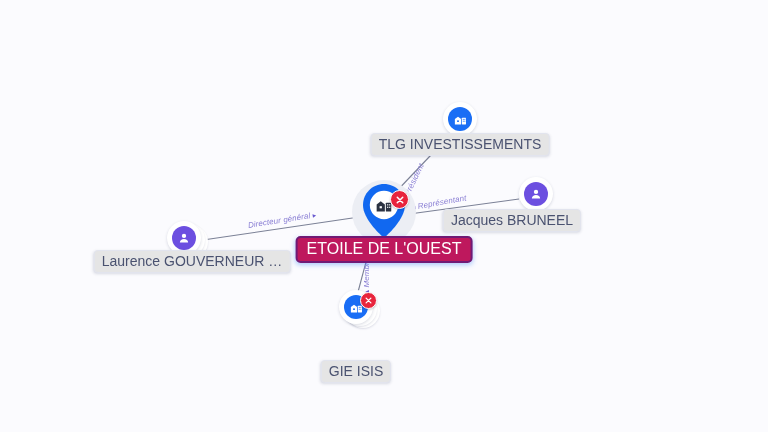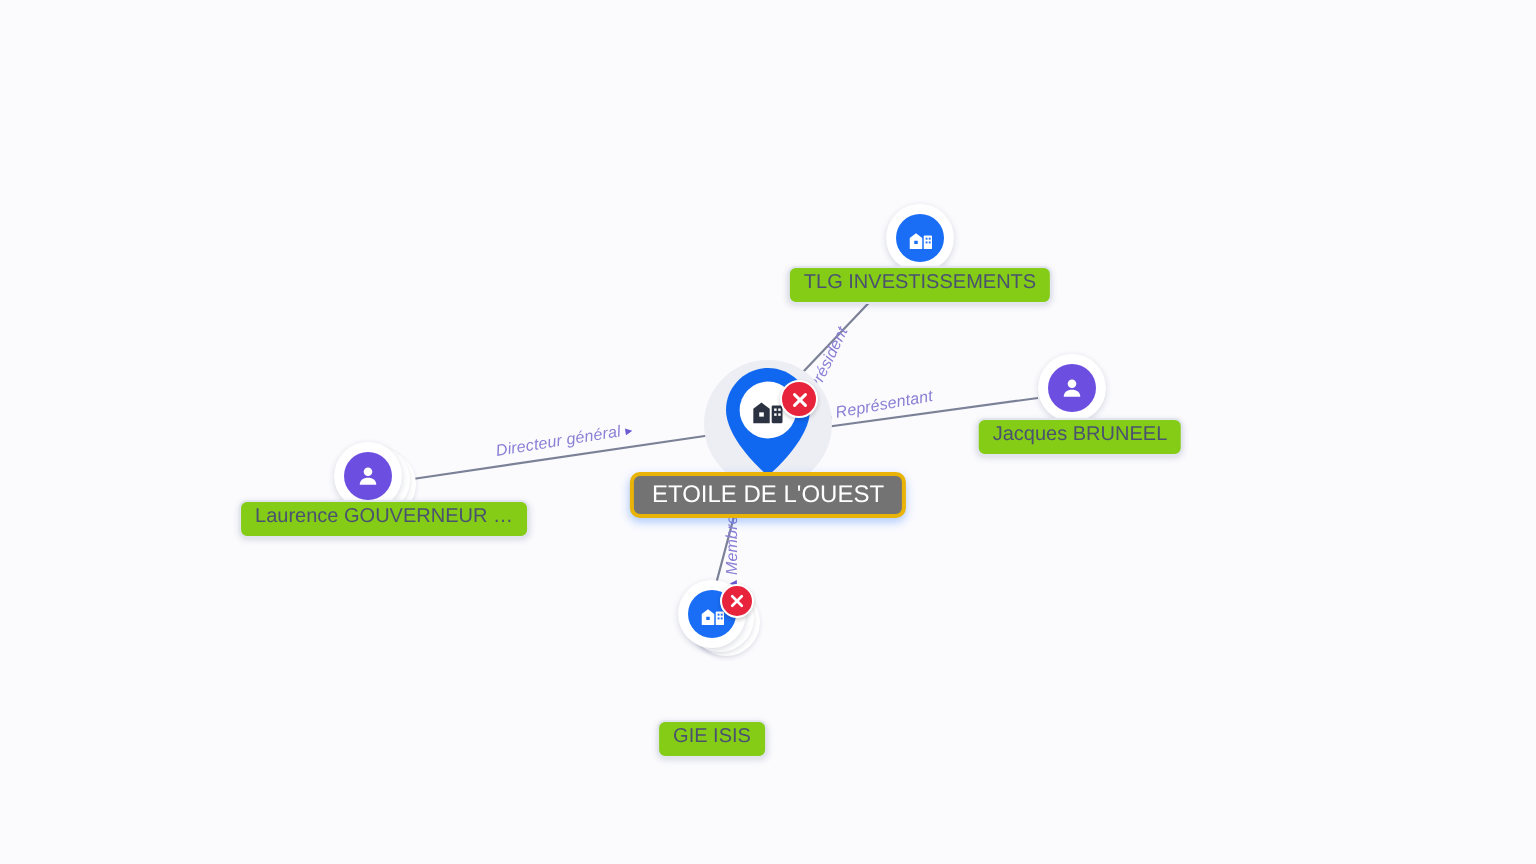--- a/index.html
+++ b/index.html
@@ -128,35 +128,35 @@
     display: flex;
     align-items: center;
     justify-content: center;
     box-shadow: 0 1px 2px rgba(0,0,0,.2);
   }
 
   
   .node-label {
     position: absolute;
     transform: translateX(-50%);
-    background: #84cc16;
+    background: #e5e5e5;
     border: 1px solid #e2e4ee;
     border-radius: 4px;
     padding: 3px 7px 3px;
-    font-size: 10px;
+    font-size: 14px;
     color: #4a5270;
     white-space: nowrap;
     box-shadow: 0 1px 3px rgba(40,50,90,.16);
     line-height: 1.05;
   }
   .node-label.selected {
-    background: #737373;
-    border: 2px solid #eab308;
+    background: #be185d;
+    border: 2px solid #701a75;
     color: #ffffff;
-    font-size: 12px;
+    font-size: 16px;
     font-weight: 400;
     padding: 3px 9px;
     border-radius: 5px;
     box-shadow: 0 2px 5px rgba(26,110,245,.35);
   }
 </style>
 </head>
 <body style="background: rgb(251, 251, 254);">
 
 <div id="graph-canvas">
@@ -214,21 +214,21 @@
     <div class="node-hit"></div>
     <div class="circle-node">
       <div class="disc person">
         <svg width="14" height="14" viewBox="0 0 24 24" aria-hidden="true">
           <circle cx="12" cy="8.4" r="3.7" fill="#ffffff"></circle>
           <path d="M4.9 19.6c0-3.9 3.2-6.1 7.1-6.1s7.1 2.2 7.1 6.1H4.9z" fill="#ffffff"></path>
         </svg>
       </div>
     </div>
   </div>
-  <div class="node-label" style="left:540px; top:209px;">Jacques BRUNEEL</div>
+  <div class="node-label" style="left:512px; top:209px;">Jacques BRUNEEL</div>
 
   <div class="node" style="left:184px; top:238px;">
     <div class="node-hit"></div>
     <div class="stack s2"></div>
     <div class="stack s1"></div>
     <div class="circle-node">
       <div class="disc person">
         <svg width="14" height="14" viewBox="0 0 24 24" aria-hidden="true">
           <circle cx="12" cy="8.4" r="3.7" fill="#ffffff"></circle>
           <path d="M4.9 19.6c0-3.9 3.2-6.1 7.1-6.1s7.1 2.2 7.1 6.1H4.9z" fill="#ffffff"></path>

